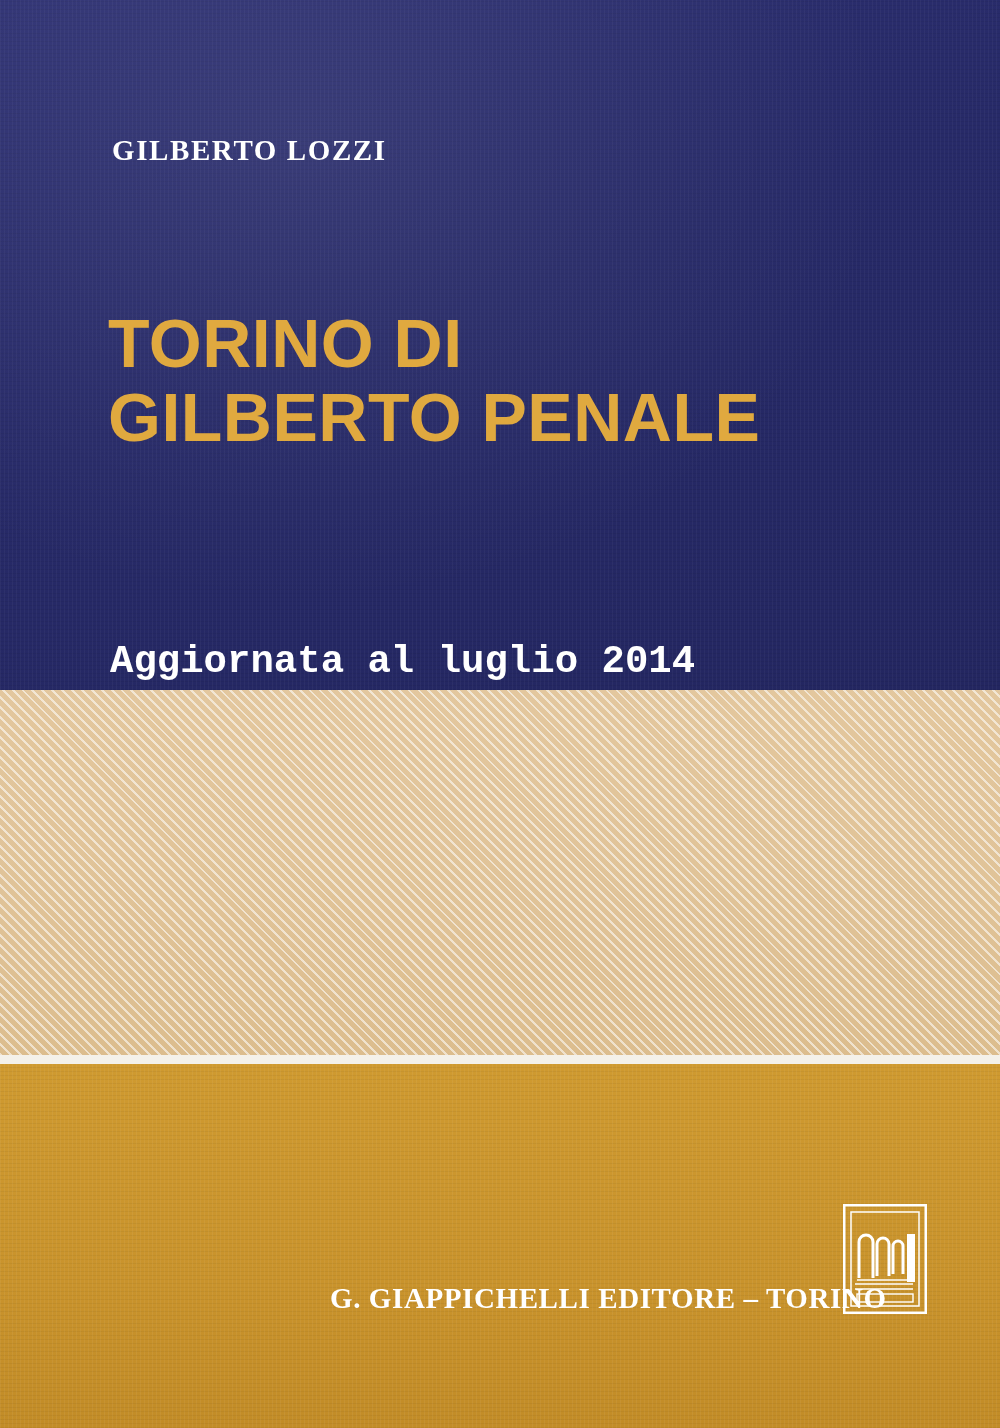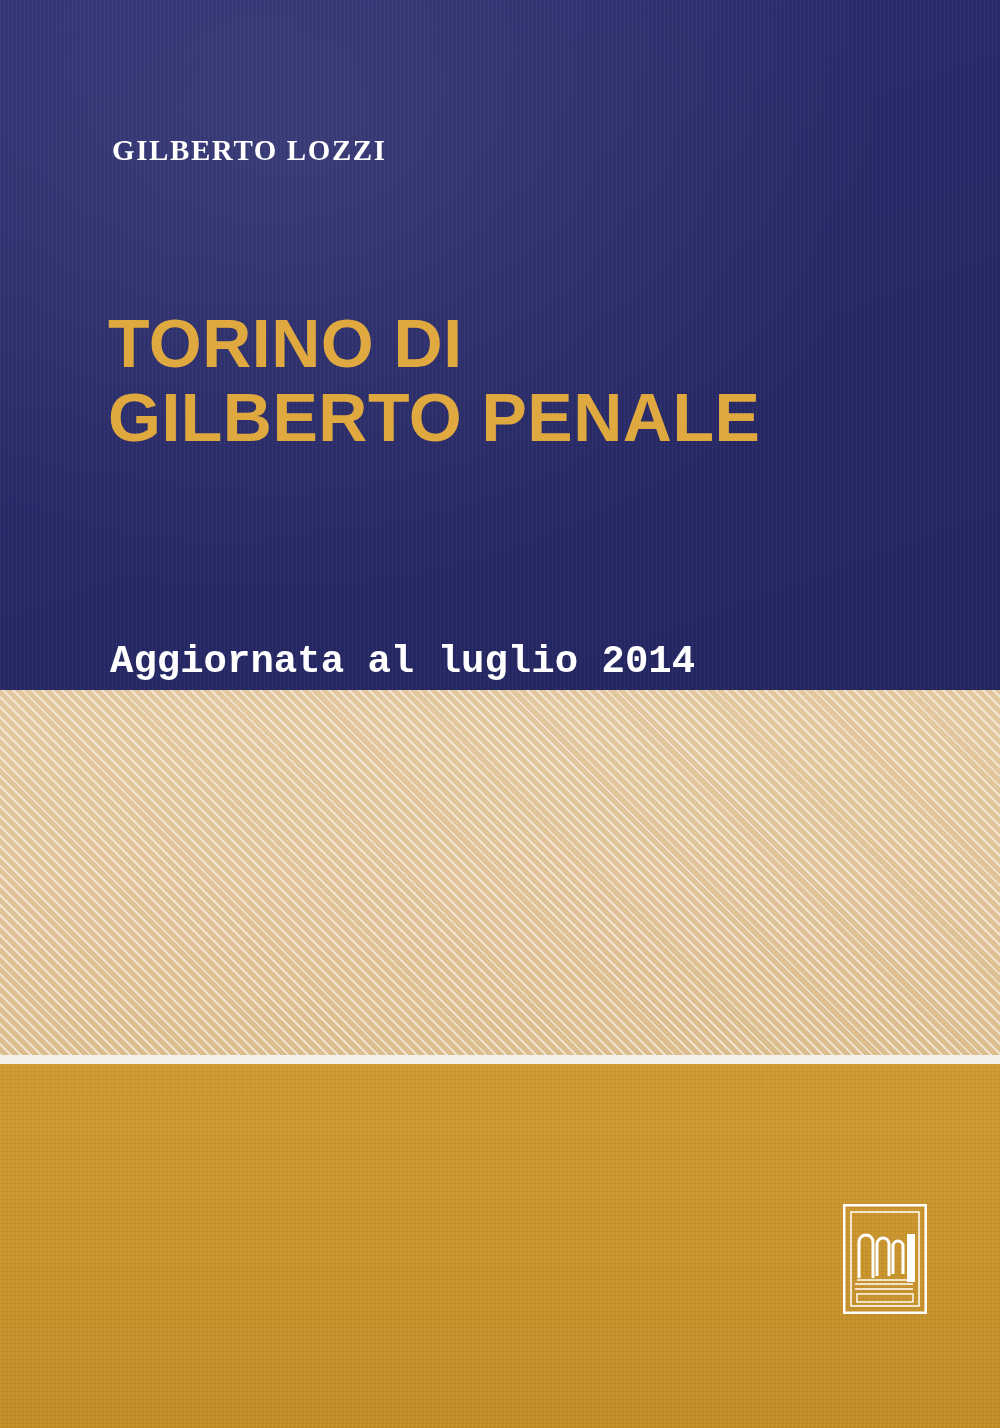--- a/index.html
+++ b/index.html
@@ -168,20 +168,21 @@
   <div class="author">GILBERTO LOZZI</div>
 
   <div class="title">
     <span class="title-line">TORINO DI</span>
     <span class="title-line">GILBERTO PENALE</span>
   </div>
 
 
   <div class="subtitle">Aggiornata al luglio 2014</div>
 
+  <div class="publisher">G. GIAPPICHELLI EDITORE – TORINO</div>
 
   <div class="logo">
     <svg width="84" height="110" viewBox="0 0 84 110" xmlns="http://www.w3.org/2000/svg">
       <rect x="1" y="1" width="82" height="108" fill="none" stroke="#ffffff" stroke-width="3"></rect>
       <rect x="8" y="8" width="68" height="94" fill="none" stroke="#ffffff" stroke-width="1.5"></rect>
 
       <g fill="none" stroke="#ffffff" stroke-width="3">
         <path d="M16 74 L16 38 A7 7 0 0 1 30 38 L30 74"></path>
         <path d="M34 72 L34 40 A6 6 0 0 1 46 40 L46 72"></path>
         <path d="M50 70 L50 42 A5 5 0 0 1 60 42 L60 70"></path>

